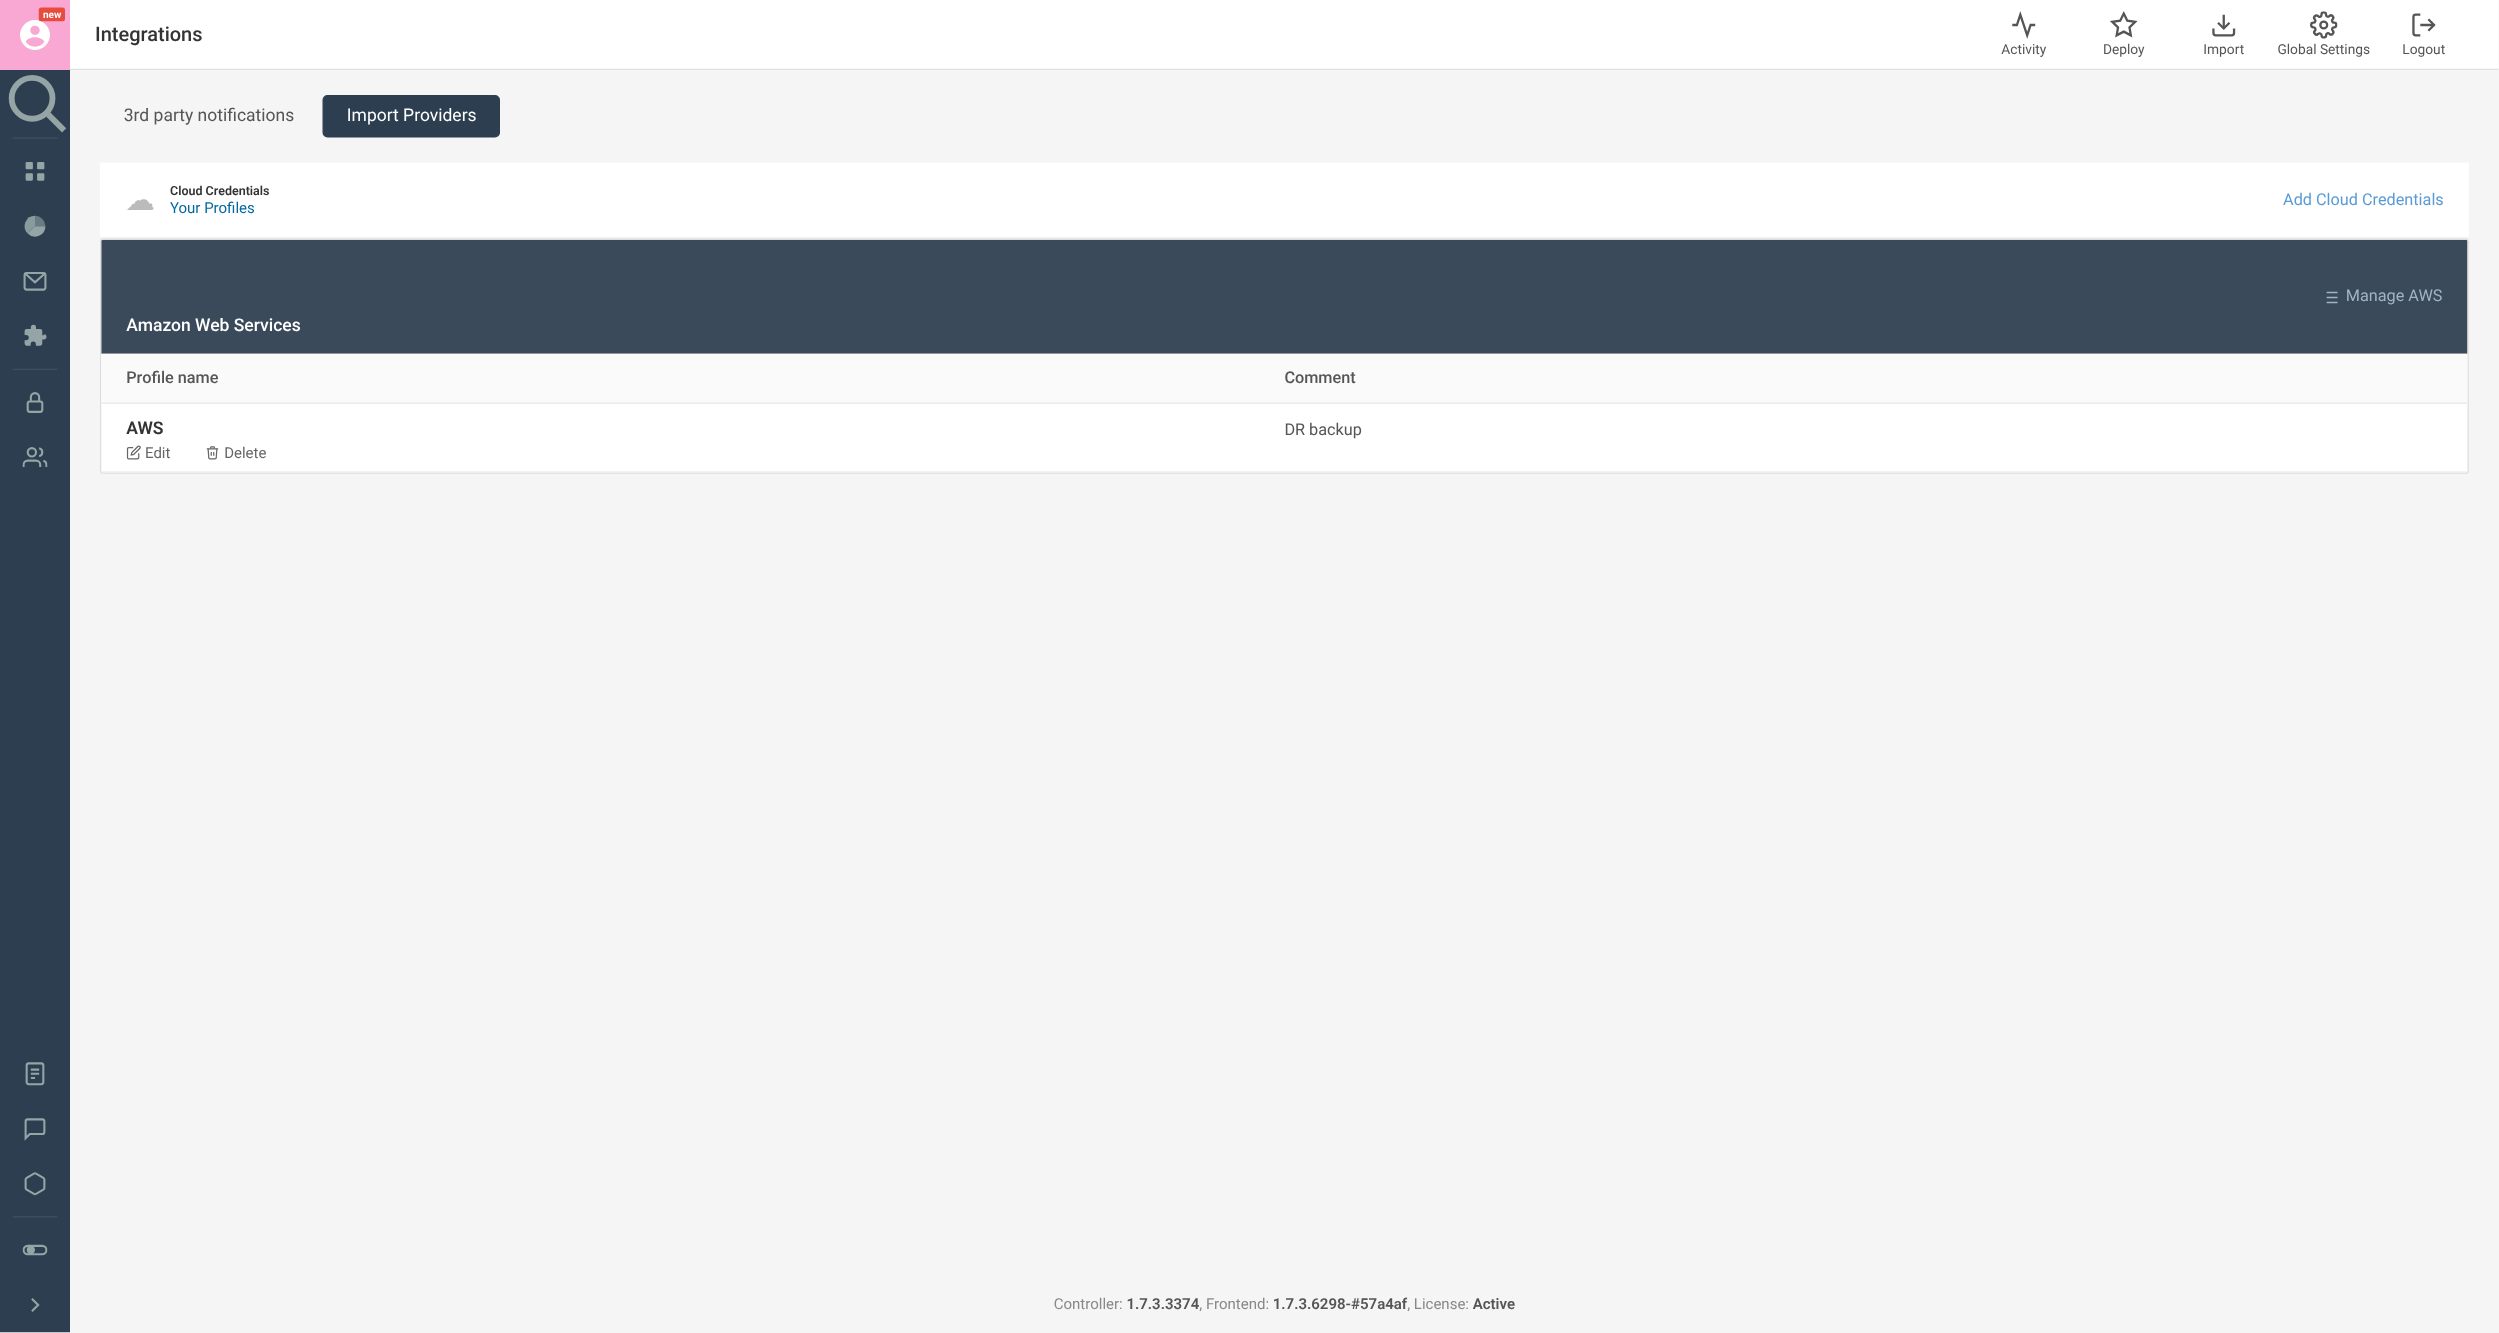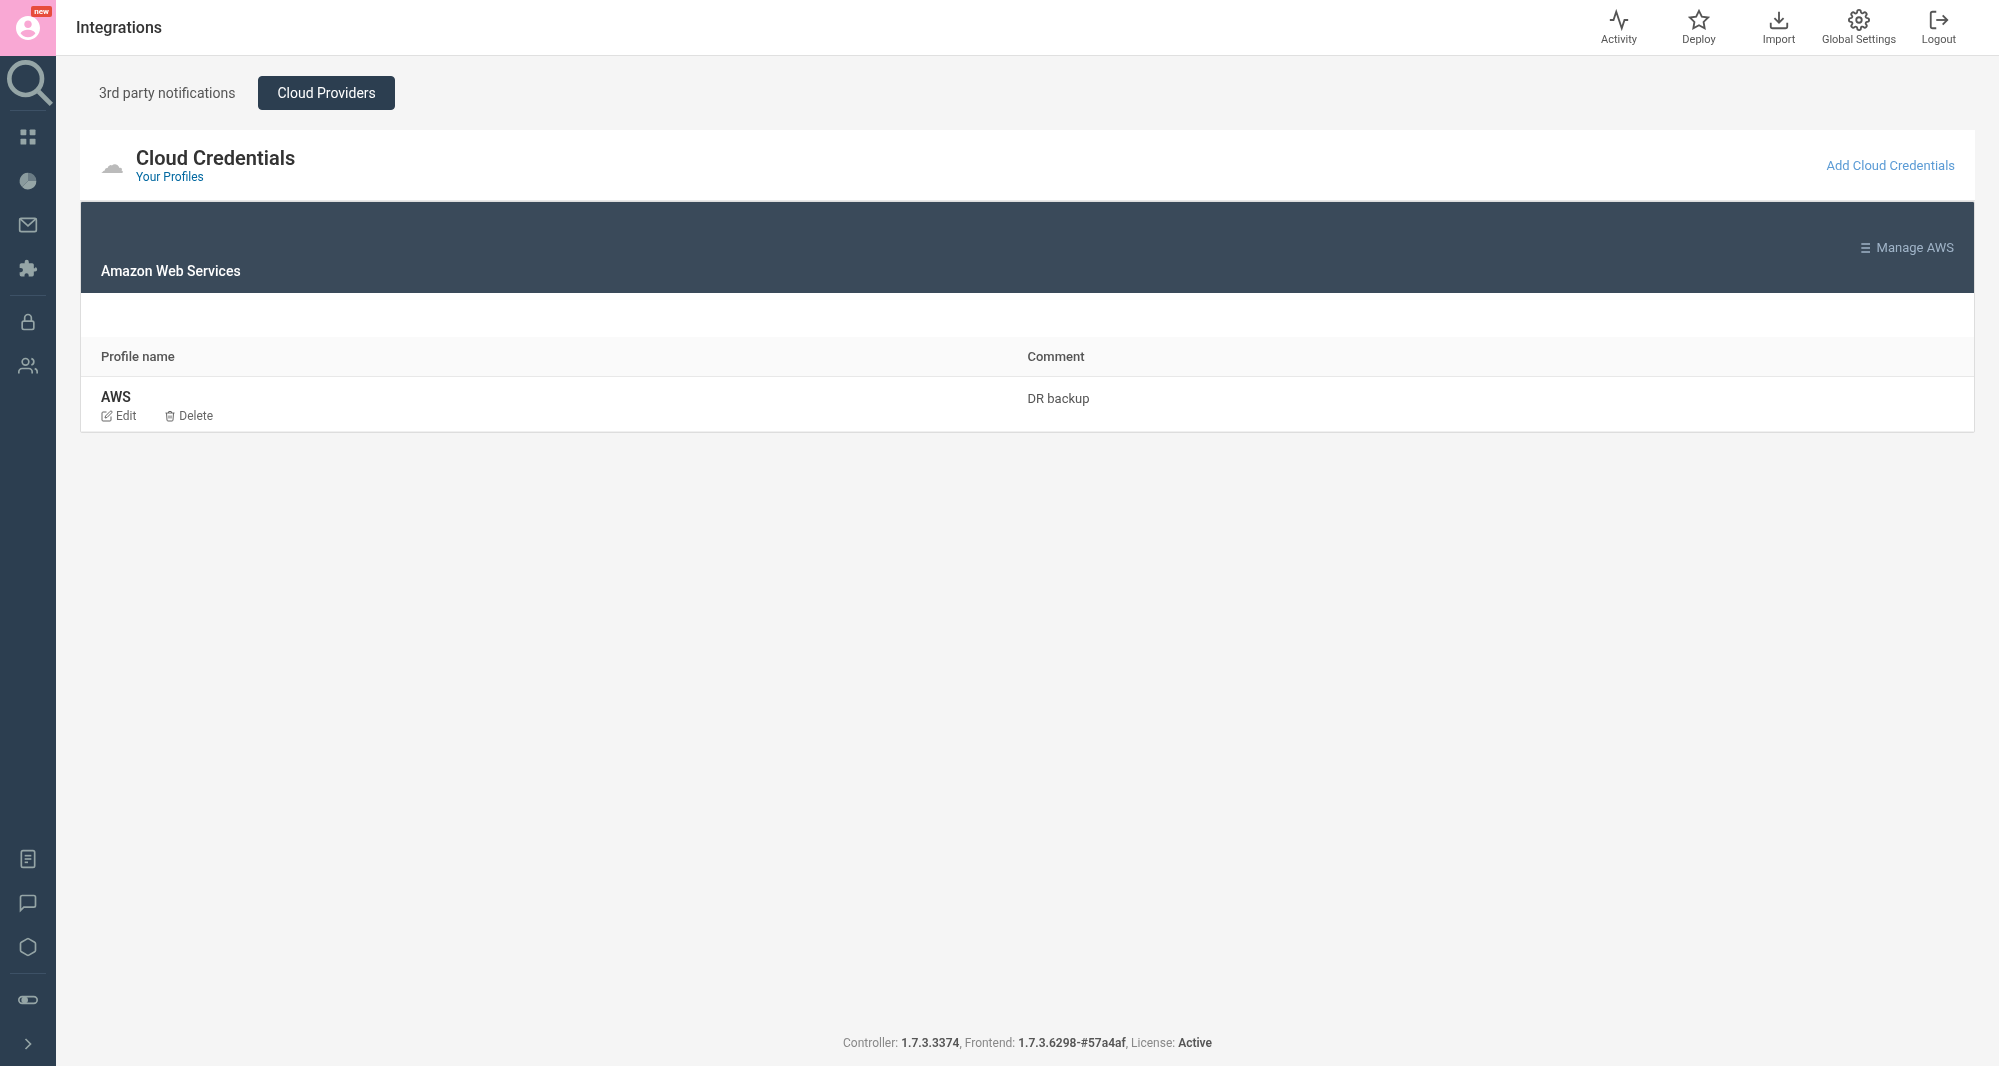--- a/index.html
+++ b/index.html
@@ -118,21 +118,21 @@
       display: flex; align-items: center; justify-content: space-between;
       border-bottom: 1px solid #e8e8e8;
       margin-bottom: 0;
     }
     .credentials-header-left {
       display: flex; align-items: center; gap: 12px;
     }
     .cloud-icon {
       color: #bbb; font-size: 24px;
     }
-    .credentials-title { font-size: 20px; font-weight: 600; color: #333; }
+    .credentials-title { font-size: 10px; font-weight: 600; color: #333; }
     .credentials-subtitle { font-size: 12px; color: #0369a1; }
     .add-credentials-btn {
       color: #5b9bd5; font-size: 13px; cursor: pointer; display: flex; align-items: center; gap: 4px;
     }
 
     
     .aws-section {
       border: 1px solid #ddd;
       border-radius: 2px;
       overflow: hidden;
@@ -148,21 +148,20 @@
     .manage-aws-btn {
       color: #a0b4c8; font-size: 13px; cursor: pointer; display: flex; align-items: center; gap: 5px;
     }
 
     
     .table-header {
       display: flex;
       padding: 12px 20px;
       border-bottom: 1px solid #e8e8e8;
       background: #fafafa;
-      margin-top: 44px;
     }
     .col-profile { flex: 1; font-size: 13px; color: #555; font-weight: 500; }
     .col-comment { flex: 1; font-size: 13px; color: #555; font-weight: 500; }
 
     .table-row-content {
       display: flex;
       padding: 12px 20px 8px;
       border-bottom: 1px solid #f0f0f0;
       justify-content: space-between;
     }
@@ -339,21 +338,21 @@
         </svg>
         <span>Logout</span>
       </div>
     </div>
   </header>
 
   <div class="content">
 
     <div class="tabs">
       <div class="tab tab-inactive">3rd party notifications</div>
-      <div class="tab tab-active">Cloud Providers</div>
+      <div class="tab tab-active">Import Providers</div>
     </div>
 
     <div class="credentials-header">
       <div class="credentials-header-left">
         <span class="cloud-icon">☁</span>
         <div>
           <div class="credentials-title">Cloud Credentials</div>
           <div class="credentials-subtitle">Your Profiles</div>
         </div>
       </div>

